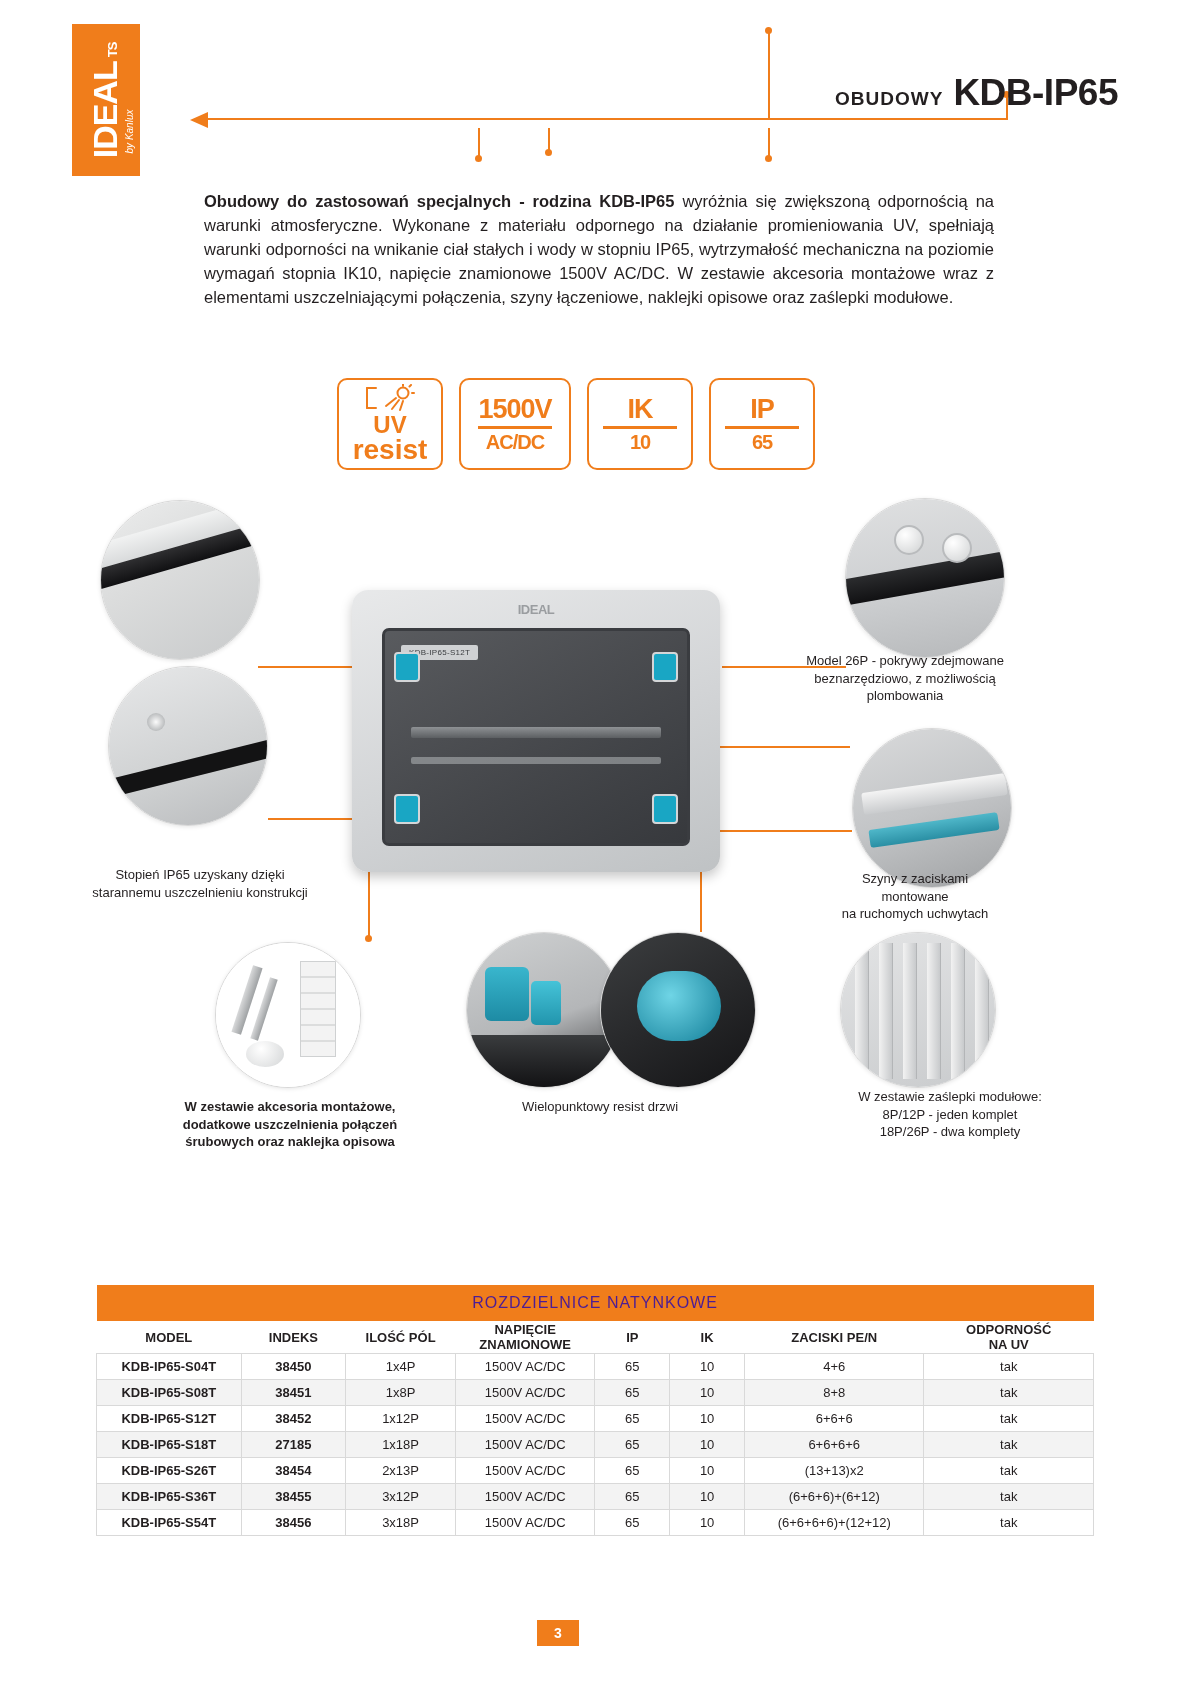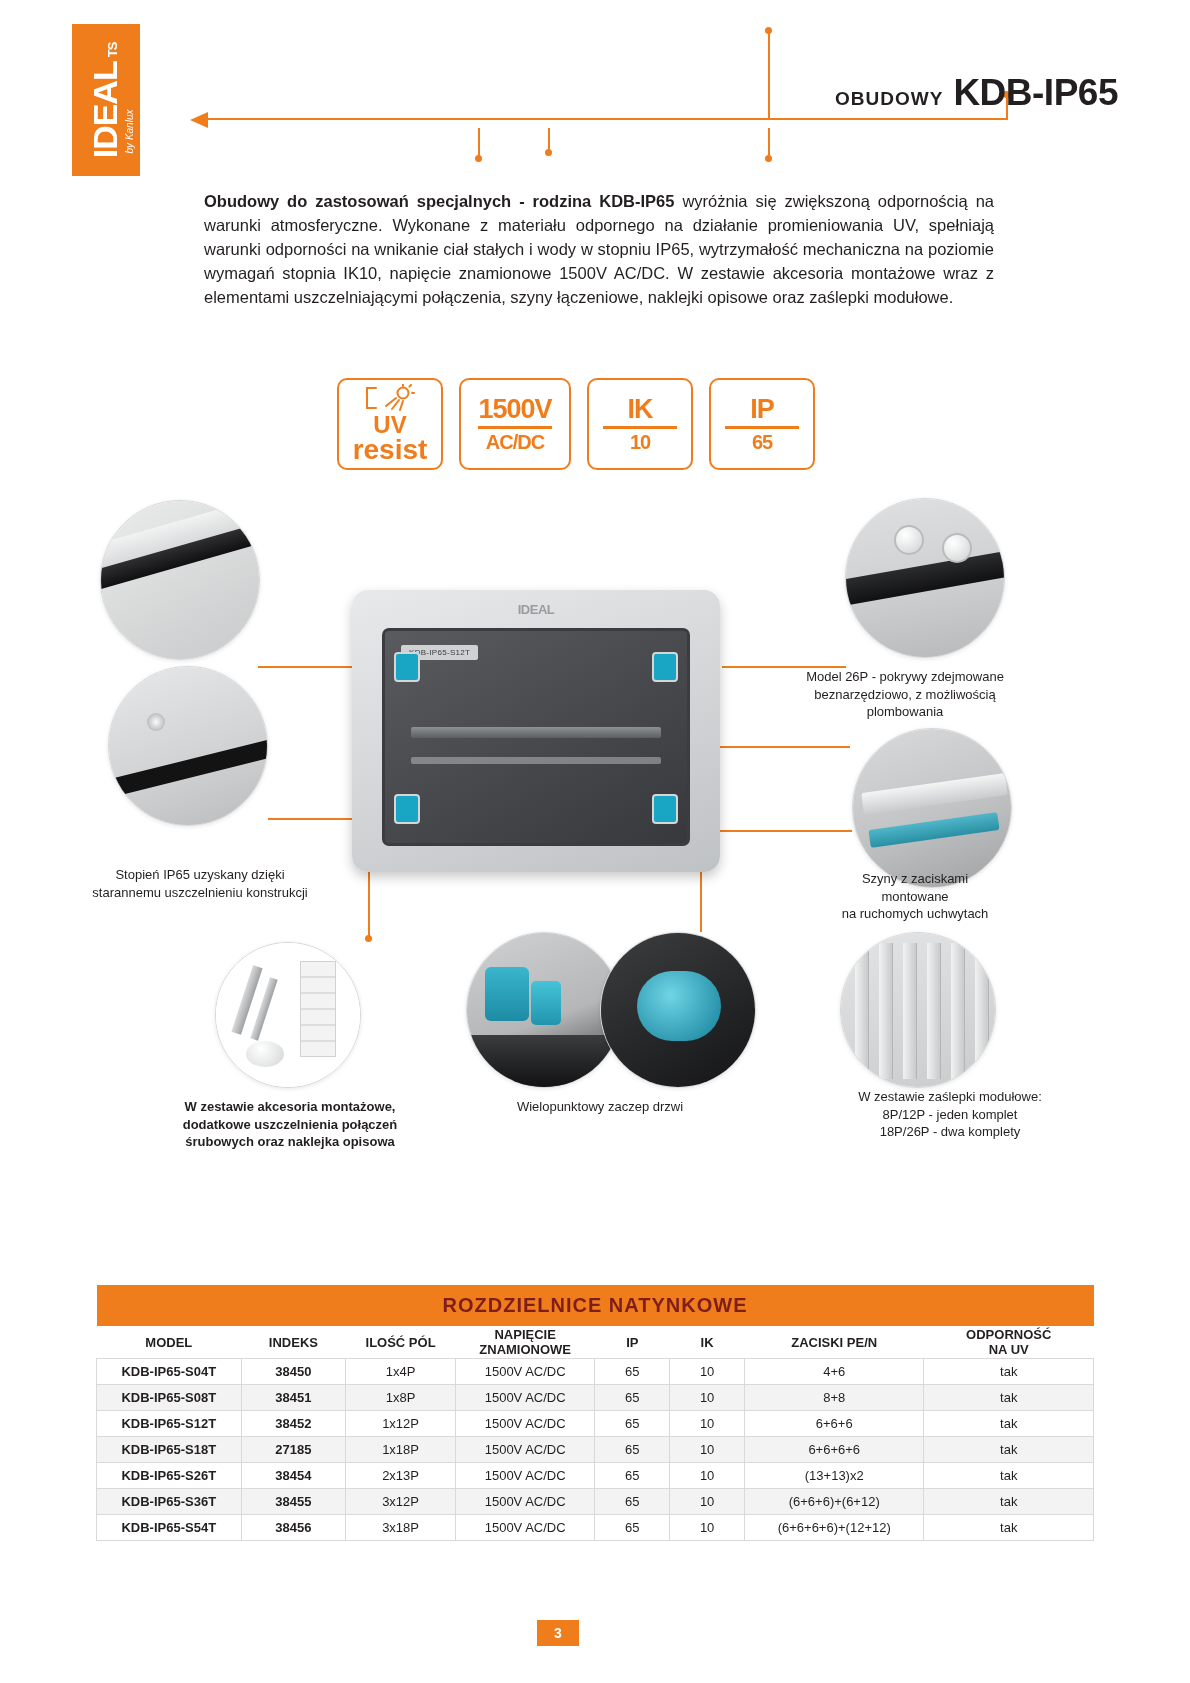--- a/index.html
+++ b/index.html
@@ -189,35 +189,35 @@
 
   .ph-h{ width:100%; height:100%;
     background:linear-gradient(160deg,#e3e4e5,#c9cbcd);}
   .ph-h .slat{ position:absolute; top:10px; width:14px; height:136px;
     background:linear-gradient(90deg,#f2f2f2,#c8cacc); border-right:1px solid #b3b5b7;}
 
   
   .cap-txt{ position:absolute; font-size:13px; line-height:1.35; text-align:center; color:#231f20;}
   .cap-1{ left:60px; top:396px; width:280px;}
   .cap-2{ left:150px; top:628px; width:280px;font-weight:bold;}
-  .cap-3{ left:770px; top:182px; width:270px;margin-top:16px;}
+  .cap-3{ left:770px; top:182px; width:270px;}
   .cap-4{ left:800px; top:400px; width:230px;}
   .cap-5{ left:480px; top:628px; width:240px;}
   .cap-6{ left:825px; top:618px; width:250px;}
 
   
   .sl{ position:absolute; background:#f07d1b; }
   .sdot{ position:absolute; width:7px; height:7px; border-radius:50%; background:#f07d1b;}
 
   
   .tbl-wrap{ position:absolute; left:96px; top:1285px; width:998px; }
   table{ border-collapse:collapse; width:100%; font-size:13px;}
   .tbl-title{
-    background:#f07d1b; color:#7f1d1d; text-align:center;
-    font-size:20px; font-weight:bold; letter-spacing:1px; padding:9px 0;
+    background:#f07d1b; color:#4c1d95; text-align:center;
+    font-size:16px; font-weight:normal; letter-spacing:1px; padding:9px 0;
   }
   tbody td{
     border:1px solid #d9d9d9; text-align:center; padding:5px 4px; font-size:13px; color:#231f20;
   }
   tbody td.model{ font-weight:bold; }
   tbody td.index{ font-weight:bold; }
   tbody tr:nth-child(even){ background:#f3f3f3; }
 
   
   .pagenum{
@@ -388,21 +388,21 @@
 starannemu uszczelnieniu konstrukcji</div>
   <div class="cap-txt cap-2" style="white-space:pre-line">W zestawie akcesoria montażowe,
 dodatkowe uszczelnienia połączeń
 śrubowych oraz naklejka opisowa</div>
   <div class="cap-txt cap-3" style="white-space:pre-line">Model 26P - pokrywy zdejmowane
 beznarzędziowo, z możliwością
 plombowania</div>
   <div class="cap-txt cap-4" style="white-space:pre-line">Szyny z zaciskami
 montowane
 na ruchomych uchwytach</div>
-  <div class="cap-txt cap-5" style="white-space:pre-line">Wielopunktowy zaczep drzwi</div>
+  <div class="cap-txt cap-5" style="white-space:pre-line">Wielopunktowy resist drzwi</div>
   <div class="cap-txt cap-6" style="white-space:pre-line">W zestawie zaślepki modułowe:
 8P/12P - jeden komplet
 18P/26P - dwa komplety</div>
 </div>
 
 <div class="tbl-wrap">
   <table>
     <thead>
       <tr>
           <th class="tbl-title" colspan="8">ROZDZIELNICE NATYNKOWE</th>

